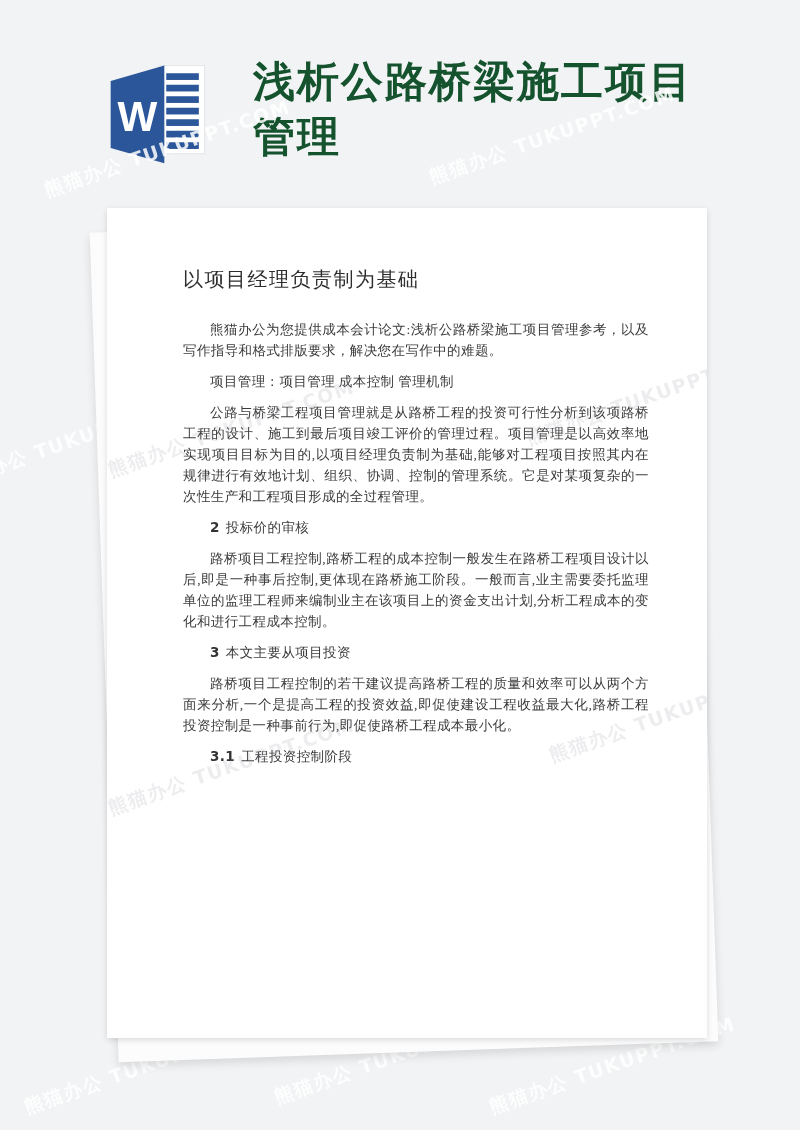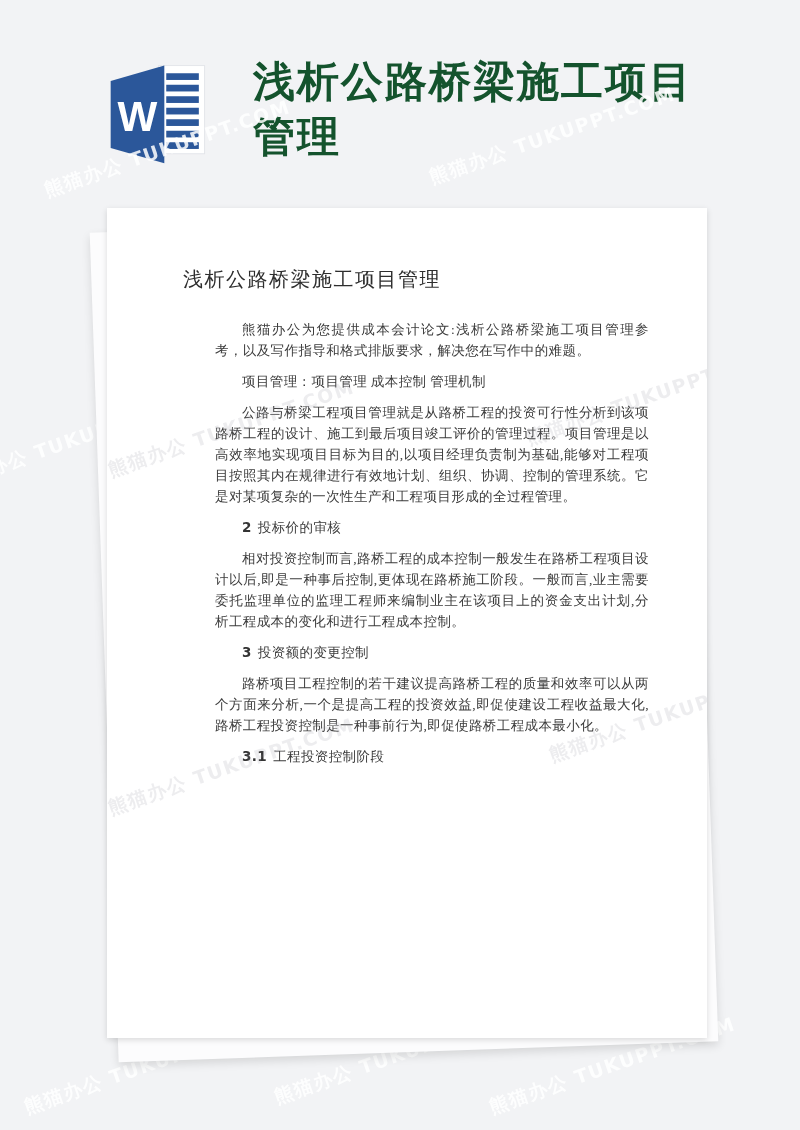--- a/index.html
+++ b/index.html
@@ -49,21 +49,21 @@
 
   
   .doc-title{
     font-family:"Liberation Serif","DejaVu Serif",serif;
     font-size:20px;letter-spacing:1.5px;color:#2e2e2e;
     margin:0 0 26px 0;font-weight:500;
   }
   .doc-body{
     font-family:"Liberation Serif","DejaVu Serif",serif;
     font-size:13.5px;line-height:21px;color:#3b3b3b;
-    text-align:justify;letter-spacing:0.4px;margin-left:32px;
+    text-align:justify;letter-spacing:0.4px;
   }
   .para{margin:0 0 10px 0;text-indent:2em;}
   .heading{margin:6px 0 10px 0;text-indent:2em;}
   .h-num{
     font-family:"DejaVu Sans",sans-serif;font-weight:bold;
     margin-right:6px;color:#333;
   }
 </style>
 </head>
 <body>
@@ -99,31 +99,31 @@
 
   <div class="page-back"></div>
 
   <div class="page">
 
     <span class="wm wm-dark" style="left:2px;top:250px;">熊猫办公 TUKUPPT.COM</span>
     <span class="wm wm-dark" style="left:420px;top:218px;">熊猫办公 TUKUPPT.COM</span>
     <span class="wm wm-dark" style="left:2px;top:588px;">熊猫办公 TUKUPPT.COM</span>
     <span class="wm wm-dark" style="left:443px;top:535px;">熊猫办公 TUKUPPT.COM</span>
 
-    <h1 class="doc-title">浅析公路桥梁施工项目管理</h1>
+    <h1 class="doc-title">以项目经理负责制为基础</h1>
 
     <div class="doc-body">
       <p class="para">熊猫办公为您提供成本会计论文:浅析公路桥梁施工项目管理参考，以及写作指导和格式排版要求，解决您在写作中的难题。</p>
       <p class="para">项目管理：项目管理 成本控制 管理机制</p>
       <p class="para">公路与桥梁工程项目管理就是从路桥工程的投资可行性分析到该项路桥工程的设计、施工到最后项目竣工评价的管理过程。项目管理是以高效率地实现项目目标为目的,以项目经理负责制为基础,能够对工程项目按照其内在规律进行有效地计划、组织、协调、控制的管理系统。它是对某项复杂的一次性生产和工程项目形成的全过程管理。</p>
 
 
       <p class="heading"><span class="h-num">2</span><span>投标价的审核</span></p>
-      <p class="para">相对投资控制而言,路桥工程的成本控制一般发生在路桥工程项目设计以后,即是一种事后控制,更体现在路桥施工阶段。一般而言,业主需要委托监理单位的监理工程师来编制业主在该项目上的资金支出计划,分析工程成本的变化和进行工程成本控制。</p>
+      <p class="para">路桥项目工程控制,路桥工程的成本控制一般发生在路桥工程项目设计以后,即是一种事后控制,更体现在路桥施工阶段。一般而言,业主需要委托监理单位的监理工程师来编制业主在该项目上的资金支出计划,分析工程成本的变化和进行工程成本控制。</p>
 
-      <p class="heading"><span class="h-num">3</span><span>投资额的变更控制</span></p>
+      <p class="heading"><span class="h-num">3</span><span>本文主要从项目投资</span></p>
       <p class="para">路桥项目工程控制的若干建议提高路桥工程的质量和效率可以从两个方面来分析,一个是提高工程的投资效益,即促使建设工程收益最大化,路桥工程投资控制是一种事前行为,即促使路桥工程成本最小化。</p>
 
       <p class="heading"><span class="h-num">3.1</span><span>工程投资控制阶段</span></p>
     </div>
   </div>
 
 </div>
 
 </body></html>

